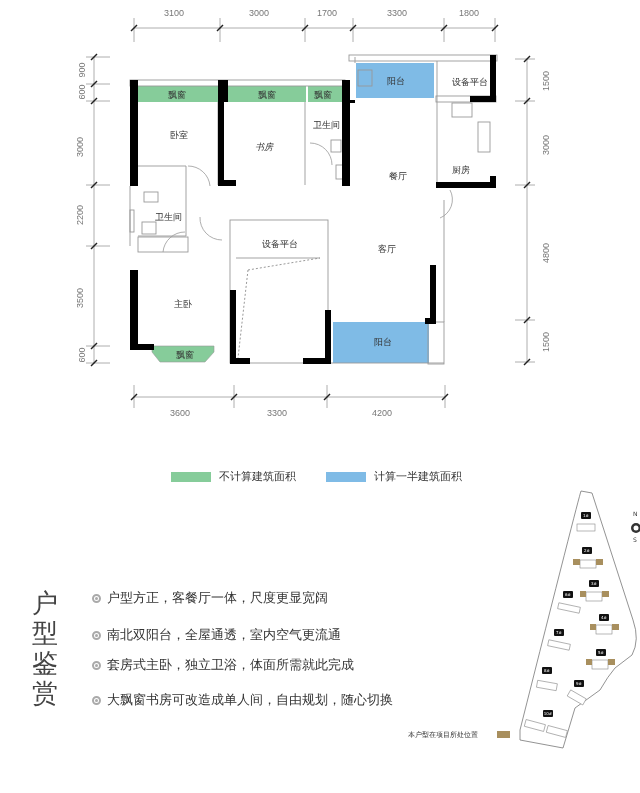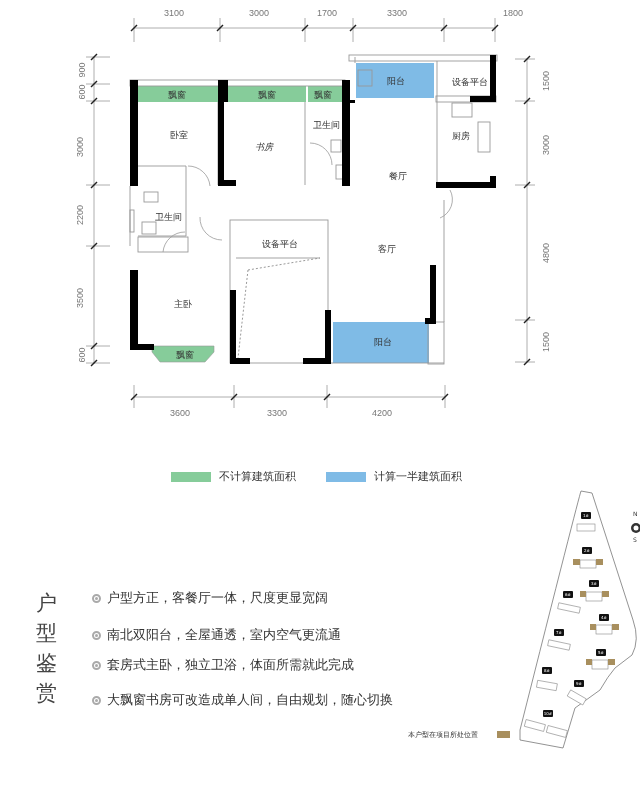--- a/index.html
+++ b/index.html
@@ -6,21 +6,21 @@
   body { width:640px; height:793px; position:relative; overflow:hidden; font-family:"DejaVu Sans", sans-serif; color:#444; }
   .abs { position:absolute;padding-left:9px; }
   .dim { position:absolute; font-size:9px; color:#777; font-family:"Liberation Sans", sans-serif; }
   .dim-v { position:absolute; font-size:9px; color:#777; transform:rotate(-90deg); transform-origin:center; font-family:"Liberation Sans", sans-serif; white-space:nowrap; }
   .room-label { position:absolute; font-size:9px; color:#333; white-space:nowrap; }
   .legend-swatch { position:absolute; width:40px; height:10px; }
   .legend-text { position:absolute; font-size:11px; color:#333; }
   .feature { position:absolute; left:92px; font-size:13px; color:#333; display:flex; align-items:center; white-space:nowrap; }
   .bullet { width:9px; height:9px; border:2px solid #aaa; border-radius:50%; margin-right:6px; box-sizing:border-box; position:relative; }
   .bullet::after { content:""; position:absolute; left:1px; top:1px; width:3px; height:3px; border-radius:50%; background:#aaa; }
-  .title-vert { position:absolute; left:36px; top:588px; width:34px; font-size:21px; color:#444; line-height:30px; text-align:left; }
+  .title-vert { position:absolute; left:28px; top:588px; width:34px; font-size:26px; color:#444; line-height:30px; text-align:center; }
   .tag { position:absolute; width:10px; height:7px; background:#111; color:#fff; font-size:4px; text-align:center; line-height:7px; border-radius:1px; }
 </style>
 </head>
 <body>
 
 <div class="abs" style="left:0;top:0;width:640px;height:440px;">
   <svg width="640" height="440" style="position:absolute;left:0;top:0;">
 
     <g stroke="#999" stroke-width="0.8" fill="none">
       <line x1="134" y1="28" x2="496" y2="28"></line>
@@ -146,21 +146,21 @@
       <rect x="325" y="310" width="6" height="54"></rect>
       <rect x="430" y="265" width="6" height="58"></rect>
       <rect x="425" y="318" width="11" height="6"></rect>
     </g>
   </svg>
 
   <span class="dim" style="left:164px;top:8px;">3100</span>
   <span class="dim" style="left:249px;top:8px;">3000</span>
   <span class="dim" style="left:317px;top:8px;">1700</span>
   <span class="dim" style="left:387px;top:8px;">3300</span>
-  <span class="dim" style="left:459px;top:8px;margin-left:44px;">1800</span>
+  <span class="dim" style="left:459px;top:8px;">1800</span>
 
   <span class="dim" style="left:170px;top:408px;">3600</span>
   <span class="dim" style="left:267px;top:408px;">3300</span>
   <span class="dim" style="left:372px;top:408px;">4200</span>
 
   <span class="dim-v" style="left:74px;top:65px;">900</span>
   <span class="dim-v" style="left:74px;top:87px;">600</span>
   <span class="dim-v" style="left:70px;top:142px;">3000</span>
   <span class="dim-v" style="left:70px;top:210px;">2200</span>
   <span class="dim-v" style="left:70px;top:293px;">3500</span>
@@ -173,21 +173,21 @@
 
   <span class="room-label" style="left:168px;top:89px;">飘窗</span>
   <span class="room-label" style="left:258px;top:89px;">飘窗</span>
   <span class="room-label" style="left:314px;top:89px;">飘窗</span>
   <span class="room-label" style="left:170px;top:129px;">卧室</span>
   <span class="room-label" style="left:255px;top:141px;font-style:italic;">书房</span>
   <span class="room-label" style="left:313px;top:119px;">卫生间</span>
   <span class="room-label" style="left:387px;top:75px;">阳台</span>
   <span class="room-label" style="left:452px;top:76px;">设备平台</span>
   <span class="room-label" style="left:389px;top:138px;margin-top:32px;">餐厅</span>
-  <span class="room-label" style="left:452px;top:130px;">厨房</span>
+  <span class="room-label" style="left:452px;top:164px;">厨房</span>
   <span class="room-label" style="left:155px;top:211px;">卫生间</span>
   <span class="room-label" style="left:262px;top:238px;">设备平台</span>
   <span class="room-label" style="left:378px;top:243px;">客厅</span>
   <span class="room-label" style="left:174px;top:298px;">主卧</span>
   <span class="room-label" style="left:374px;top:336px;">阳台</span>
   <span class="room-label" style="left:176px;top:349px;">飘窗</span>
 </div>
 
 <div class="abs" style="left:0;top:460px;width:572px;height:30px;">
   <div class="legend-swatch" style="left:171px;top:12px;background:#86cc9a;"></div>

